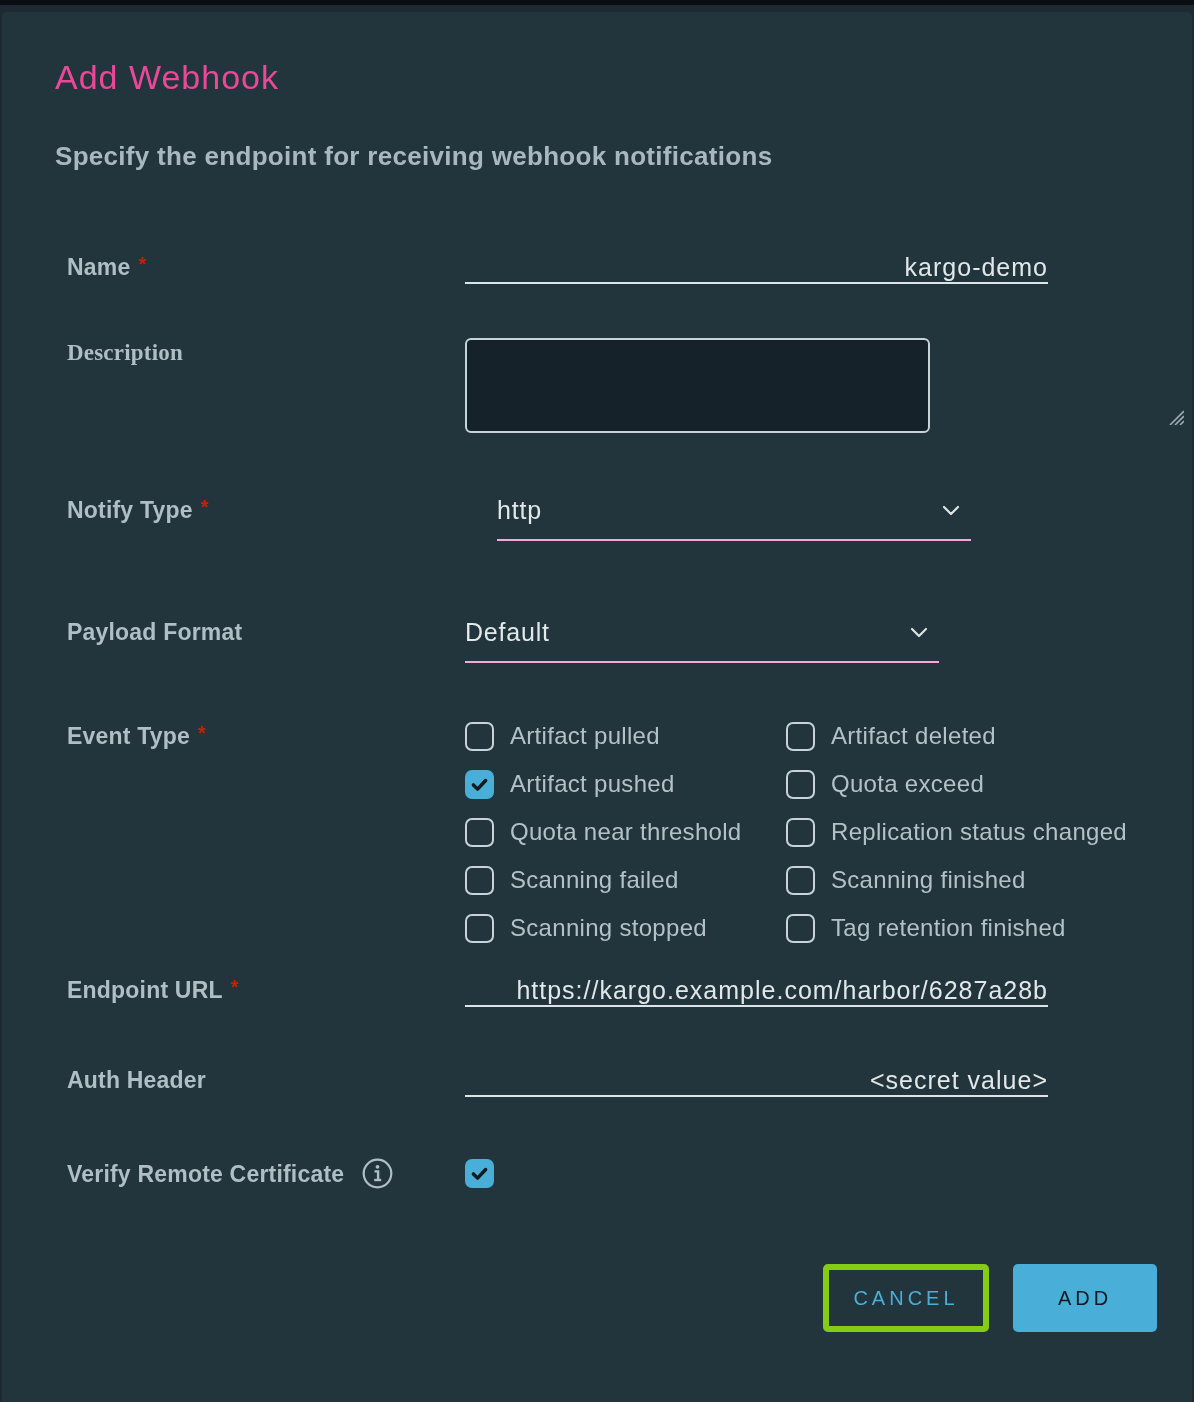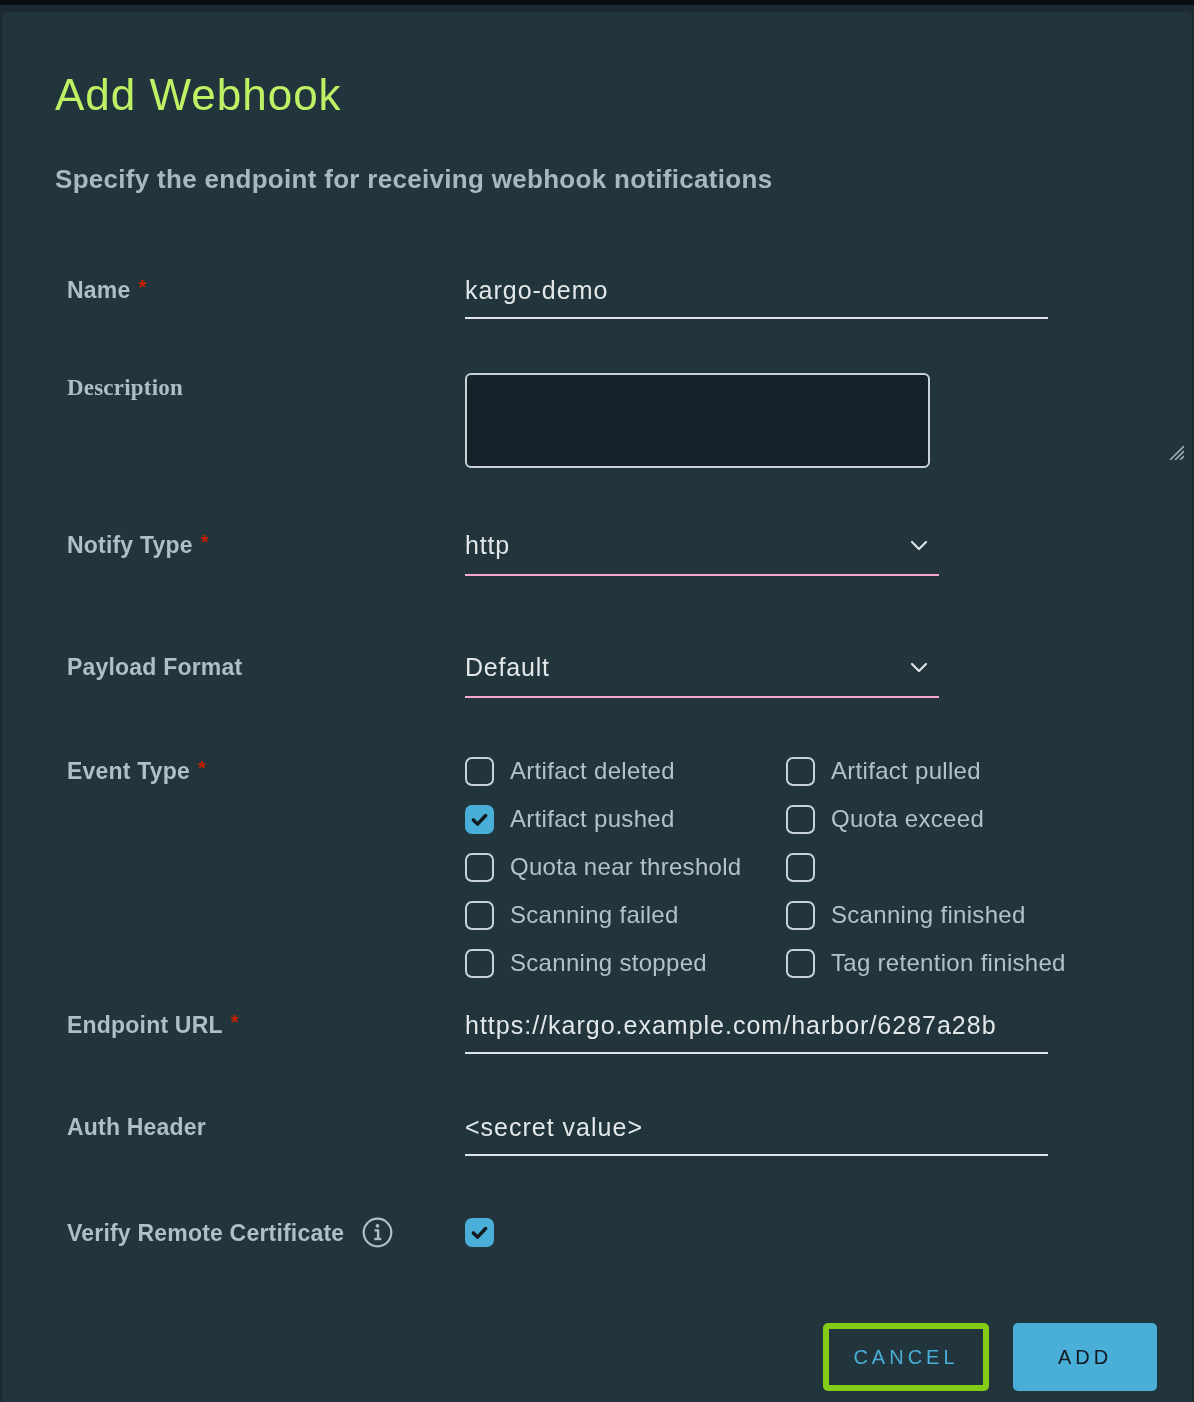--- a/index.html
+++ b/index.html
@@ -15,23 +15,23 @@
     background:#0a0e12;
   }
   .modal{
     position:absolute;top:12px;left:2px;right:2px;bottom:0;
     background:#22343c;
     border-radius:5px 5px 0 0;
     box-sizing:border-box;
     padding-top:46px;
   }
   .dialog-title{
-    margin:12px 0 0 53px;
-    font-size:44px;font-weight:300;letter-spacing:1px;
-    color:#bef264;
+    margin:0 0 0 53px;
+    font-size:34px;font-weight:300;letter-spacing:1px;
+    color:#ec4899;
   }
   .dialog-subtitle{
     margin:44px 0 0 53px;
     font-size:26px;font-weight:700;letter-spacing:0.3px;
     color:#a9b8c0;
   }
   .form{margin-top:80px;}
   .row{
     display:grid;
     grid-template-columns:398px 1fr;
@@ -44,21 +44,21 @@
     line-height:30px;
   }
   .req{
     font-size:20px;font-weight:700;color:#c92100;
     margin-left:8px;vertical-align:4px;
   }
   
   .text-field{
     width:583px;
     border-bottom:2px solid #dde3e6;
-    padding-bottom:12px;
+    text-align:right;
   }
   .text-field .value{
     font-size:25px;color:#e2e8ea;letter-spacing:1px;
     line-height:30px;white-space:nowrap;overflow:hidden;
   }
   
   .select-field{
     width:474px;
     border-bottom:2px solid #f9a8d4;
     padding-bottom:14px;
@@ -125,21 +125,21 @@
     background:transparent;
   }
   .btn-add{
     min-width:144px;
     background:#49afd9;color:#121a1f;
   }
   
   .row-name{margin-top:8px;}
   .row-description{margin-top:54px;}
   .row-description .label{padding-top:14px;font-family:Liberation Serif, serif;}
-  .row-notify{margin-top:58px;}
+  .row-notify{margin-top:58px;gap:32px;}
   .row-payload{margin-top:76px;}
   .row-event{margin-top:58px;}
   .row-endpoint{margin-top:32px;}
   .row-auth{margin-top:58px;}
   .row-verify{margin-top:60px;align-items:center;}
 </style>
 </head>
 <body>
 
 <div class="top-edge"></div>
@@ -199,44 +199,45 @@
     </div>
 
     <div class="row row-event">
       <div>
         <span class="label">Event Type</span><span class="req">*</span>
       </div>
       <div class="cb-grid">
 
         <div class="cb-item">
           <span class="checkbox"></span>
+          <span class="cb-label">Artifact pulled</span>
+        </div>
+        <div class="cb-item">
+          <span class="checkbox"></span>
           <span class="cb-label">Artifact deleted</span>
-        </div>
-        <div class="cb-item">
-          <span class="checkbox"></span>
-          <span class="cb-label">Artifact pulled</span>
         </div>
         <div class="cb-item">
           <span class="checkbox checked">
               <svg class="tick" viewBox="0 0 24 24">
                 <path d="M5 12.5l4.8 4.8L19 7.5"></path>
               </svg>
             </span>
           <span class="cb-label">Artifact pushed</span>
         </div>
         <div class="cb-item">
           <span class="checkbox"></span>
           <span class="cb-label">Quota exceed</span>
         </div>
         <div class="cb-item">
           <span class="checkbox"></span>
           <span class="cb-label">Quota near threshold</span>
         </div>
         <div class="cb-item">
           <span class="checkbox"></span>
+          <span class="cb-label">Replication status changed</span>
         </div>
         <div class="cb-item">
           <span class="checkbox"></span>
           <span class="cb-label">Scanning failed</span>
         </div>
         <div class="cb-item">
           <span class="checkbox"></span>
           <span class="cb-label">Scanning finished</span>
         </div>
         <div class="cb-item">

